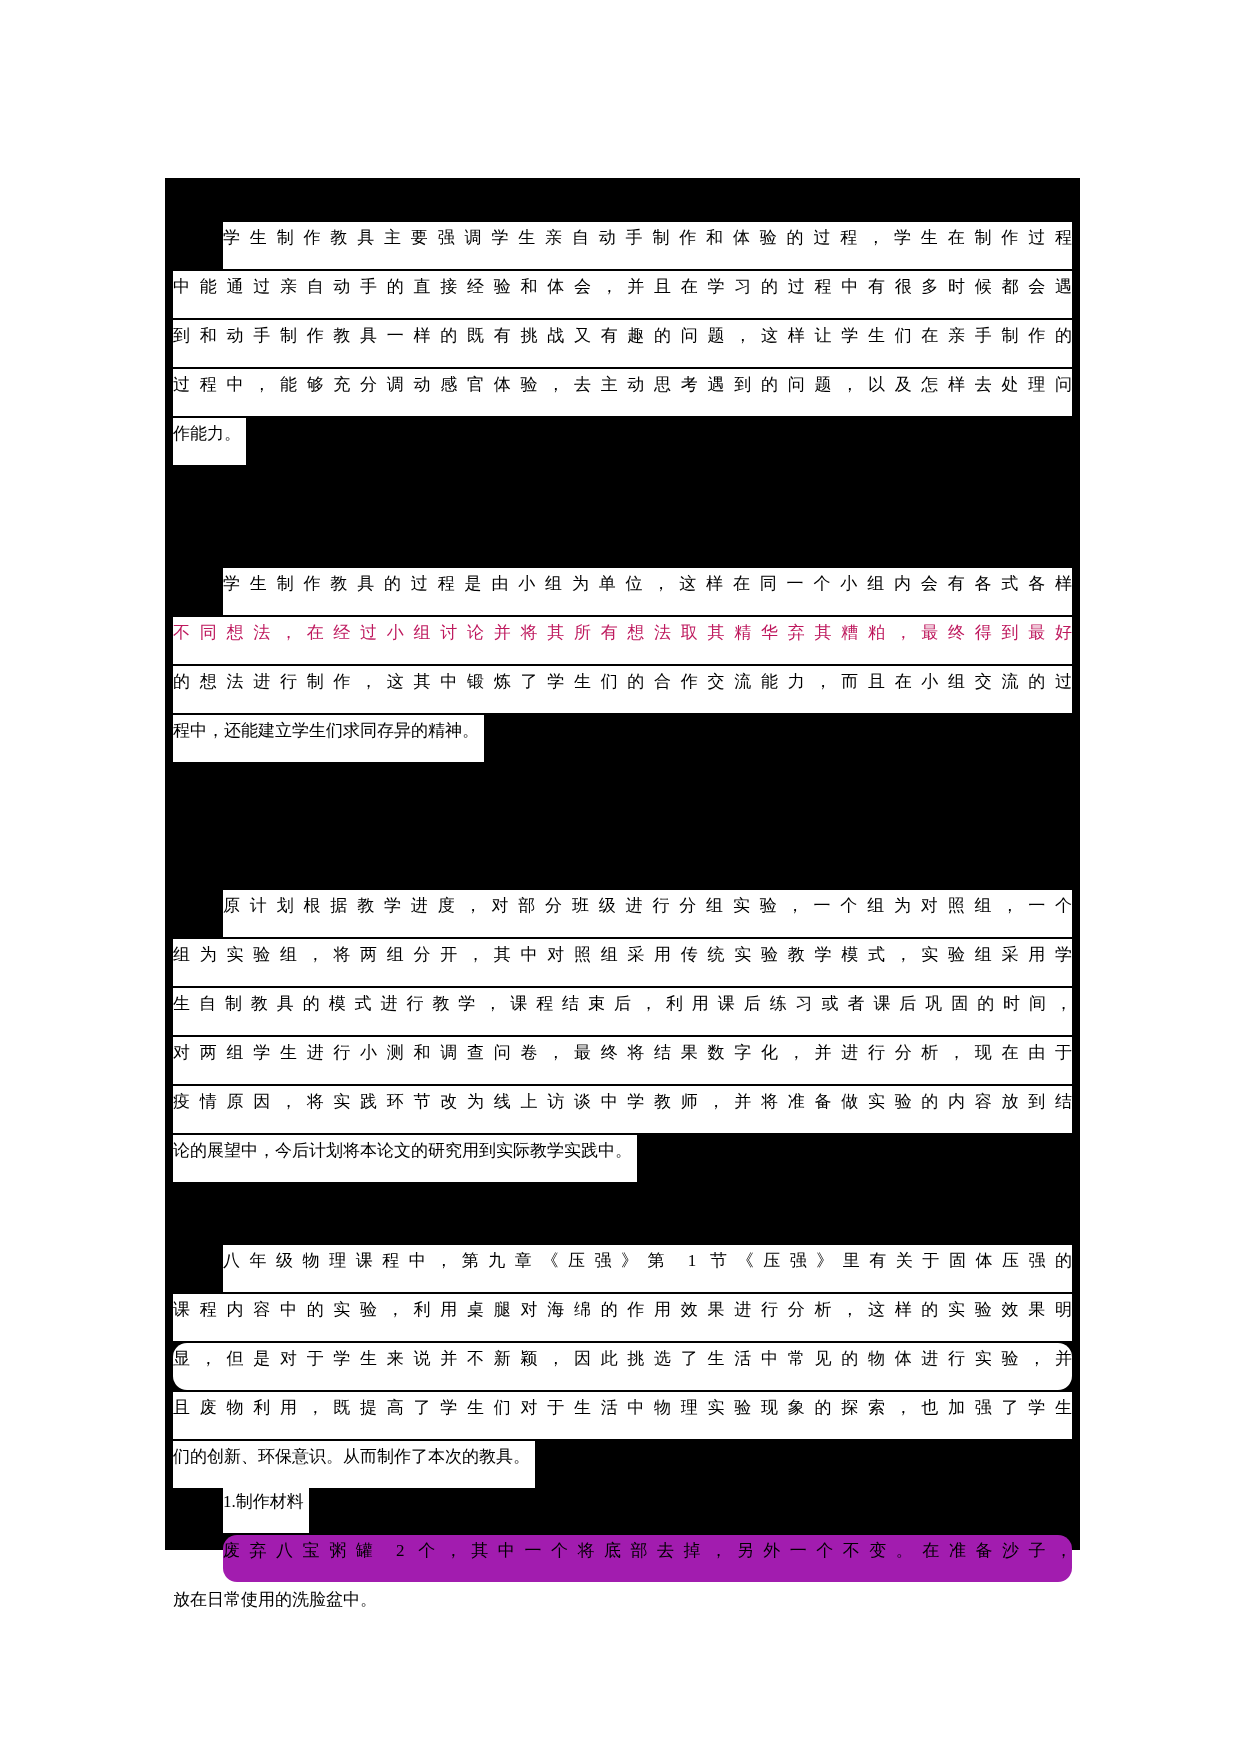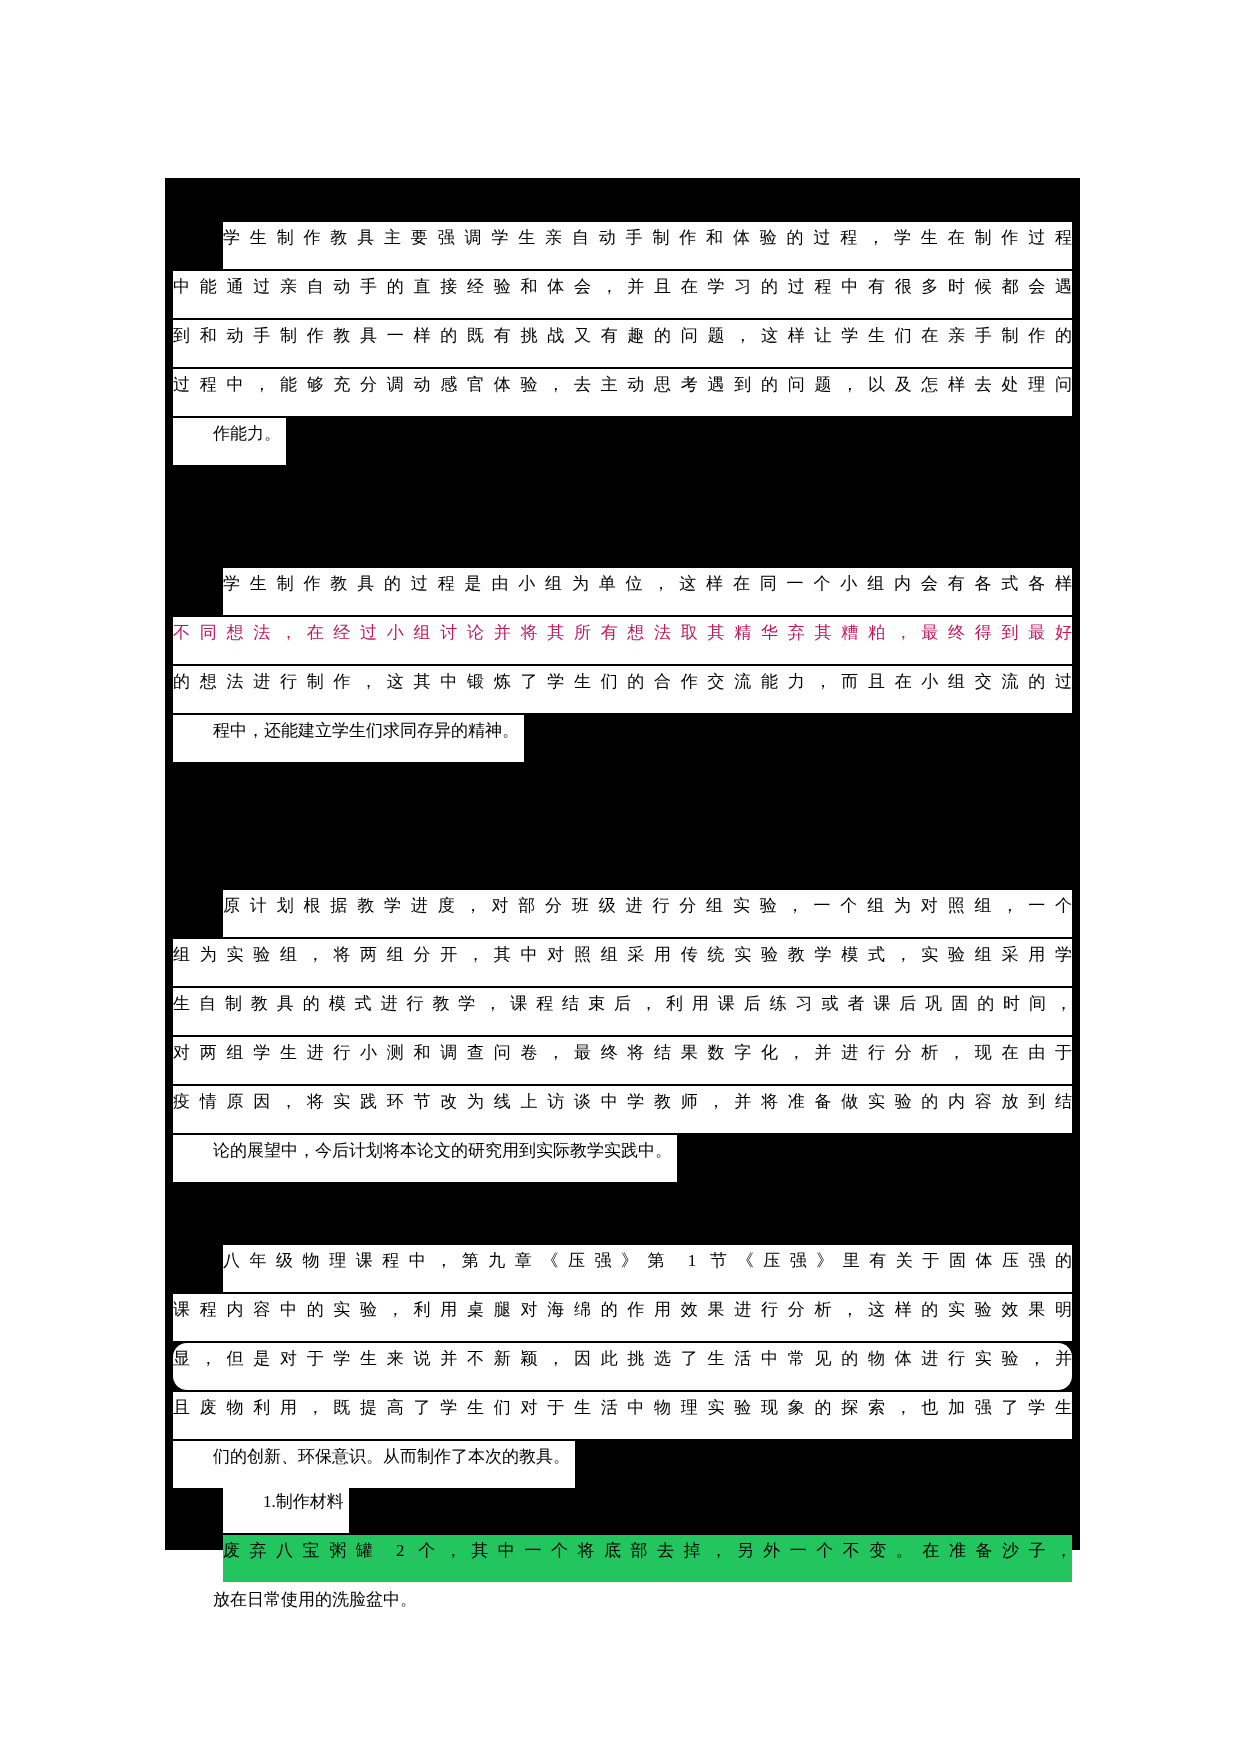--- a/index.html
+++ b/index.html
@@ -41,21 +41,20 @@
   }
   .line.full {
     text-align: justify;
     text-align-last: justify;
   }
   .line.short {
     width: -moz-fit-content;
     width: fit-content;
     padding-right: 5px;
     white-space: nowrap;
-    padding-left: 40px;
   }
   .line.indent {
     margin-left: 50px;
   }
 </style>
 </head>
 <body>
 
 <div class="page">
   <div class="redacted-region" id="redacted-region" style="background: rgb(0, 0, 0);">
@@ -82,17 +81,17 @@
       </div>
       <div class="para" style="top: 1067px;">
         <div class="line full indent" style="background: rgb(255, 255, 255); color: rgb(0, 0, 0);">八年级物理课程中，第九章《压强》第 1 节《压强》里有关于固体压强的</div>
         <div class="line full" style="background: rgb(255, 255, 255); color: rgb(0, 0, 0);">课程内容中的实验，利用桌腿对海绵的作用效果进行分析，这样的实验效果明</div>
         <div class="line full" style="background: rgb(255, 255, 255); color: rgb(0, 0, 0); border-radius: 14px;">显，但是对于学生来说并不新颖，因此挑选了生活中常见的物体进行实验，并</div>
         <div class="line full" style="background: rgb(255, 255, 255); color: rgb(0, 0, 0);">且废物利用，既提高了学生们对于生活中物理实验现象的探索，也加强了学生</div>
         <div class="line short" style="background: rgb(255, 255, 255); color: rgb(0, 0, 0);">们的创新、环保意识。从而制作了本次的教具。</div>
       </div>
       <div class="para" style="top: 1308px;">
         <div class="line short indent" style="background: rgb(255, 255, 255); color: rgb(0, 0, 0);">1.制作材料</div>
-        <div class="line full indent" style="background: #22c55e; color: rgb(0, 0, 0);">废弃八宝粥罐 2 个，其中一个将底部去掉，另外一个不变。在准备沙子，</div>
+        <div class="line full indent" style="background: #a21caf; color: rgb(0, 0, 0); border-radius: 14px;">废弃八宝粥罐 2 个，其中一个将底部去掉，另外一个不变。在准备沙子，</div>
         <div class="line short" style="background: rgb(255, 255, 255); color: rgb(0, 0, 0);">放在日常使用的洗脸盆中。</div>
       </div>
     </div>
 </div>
 
 </body></html>

